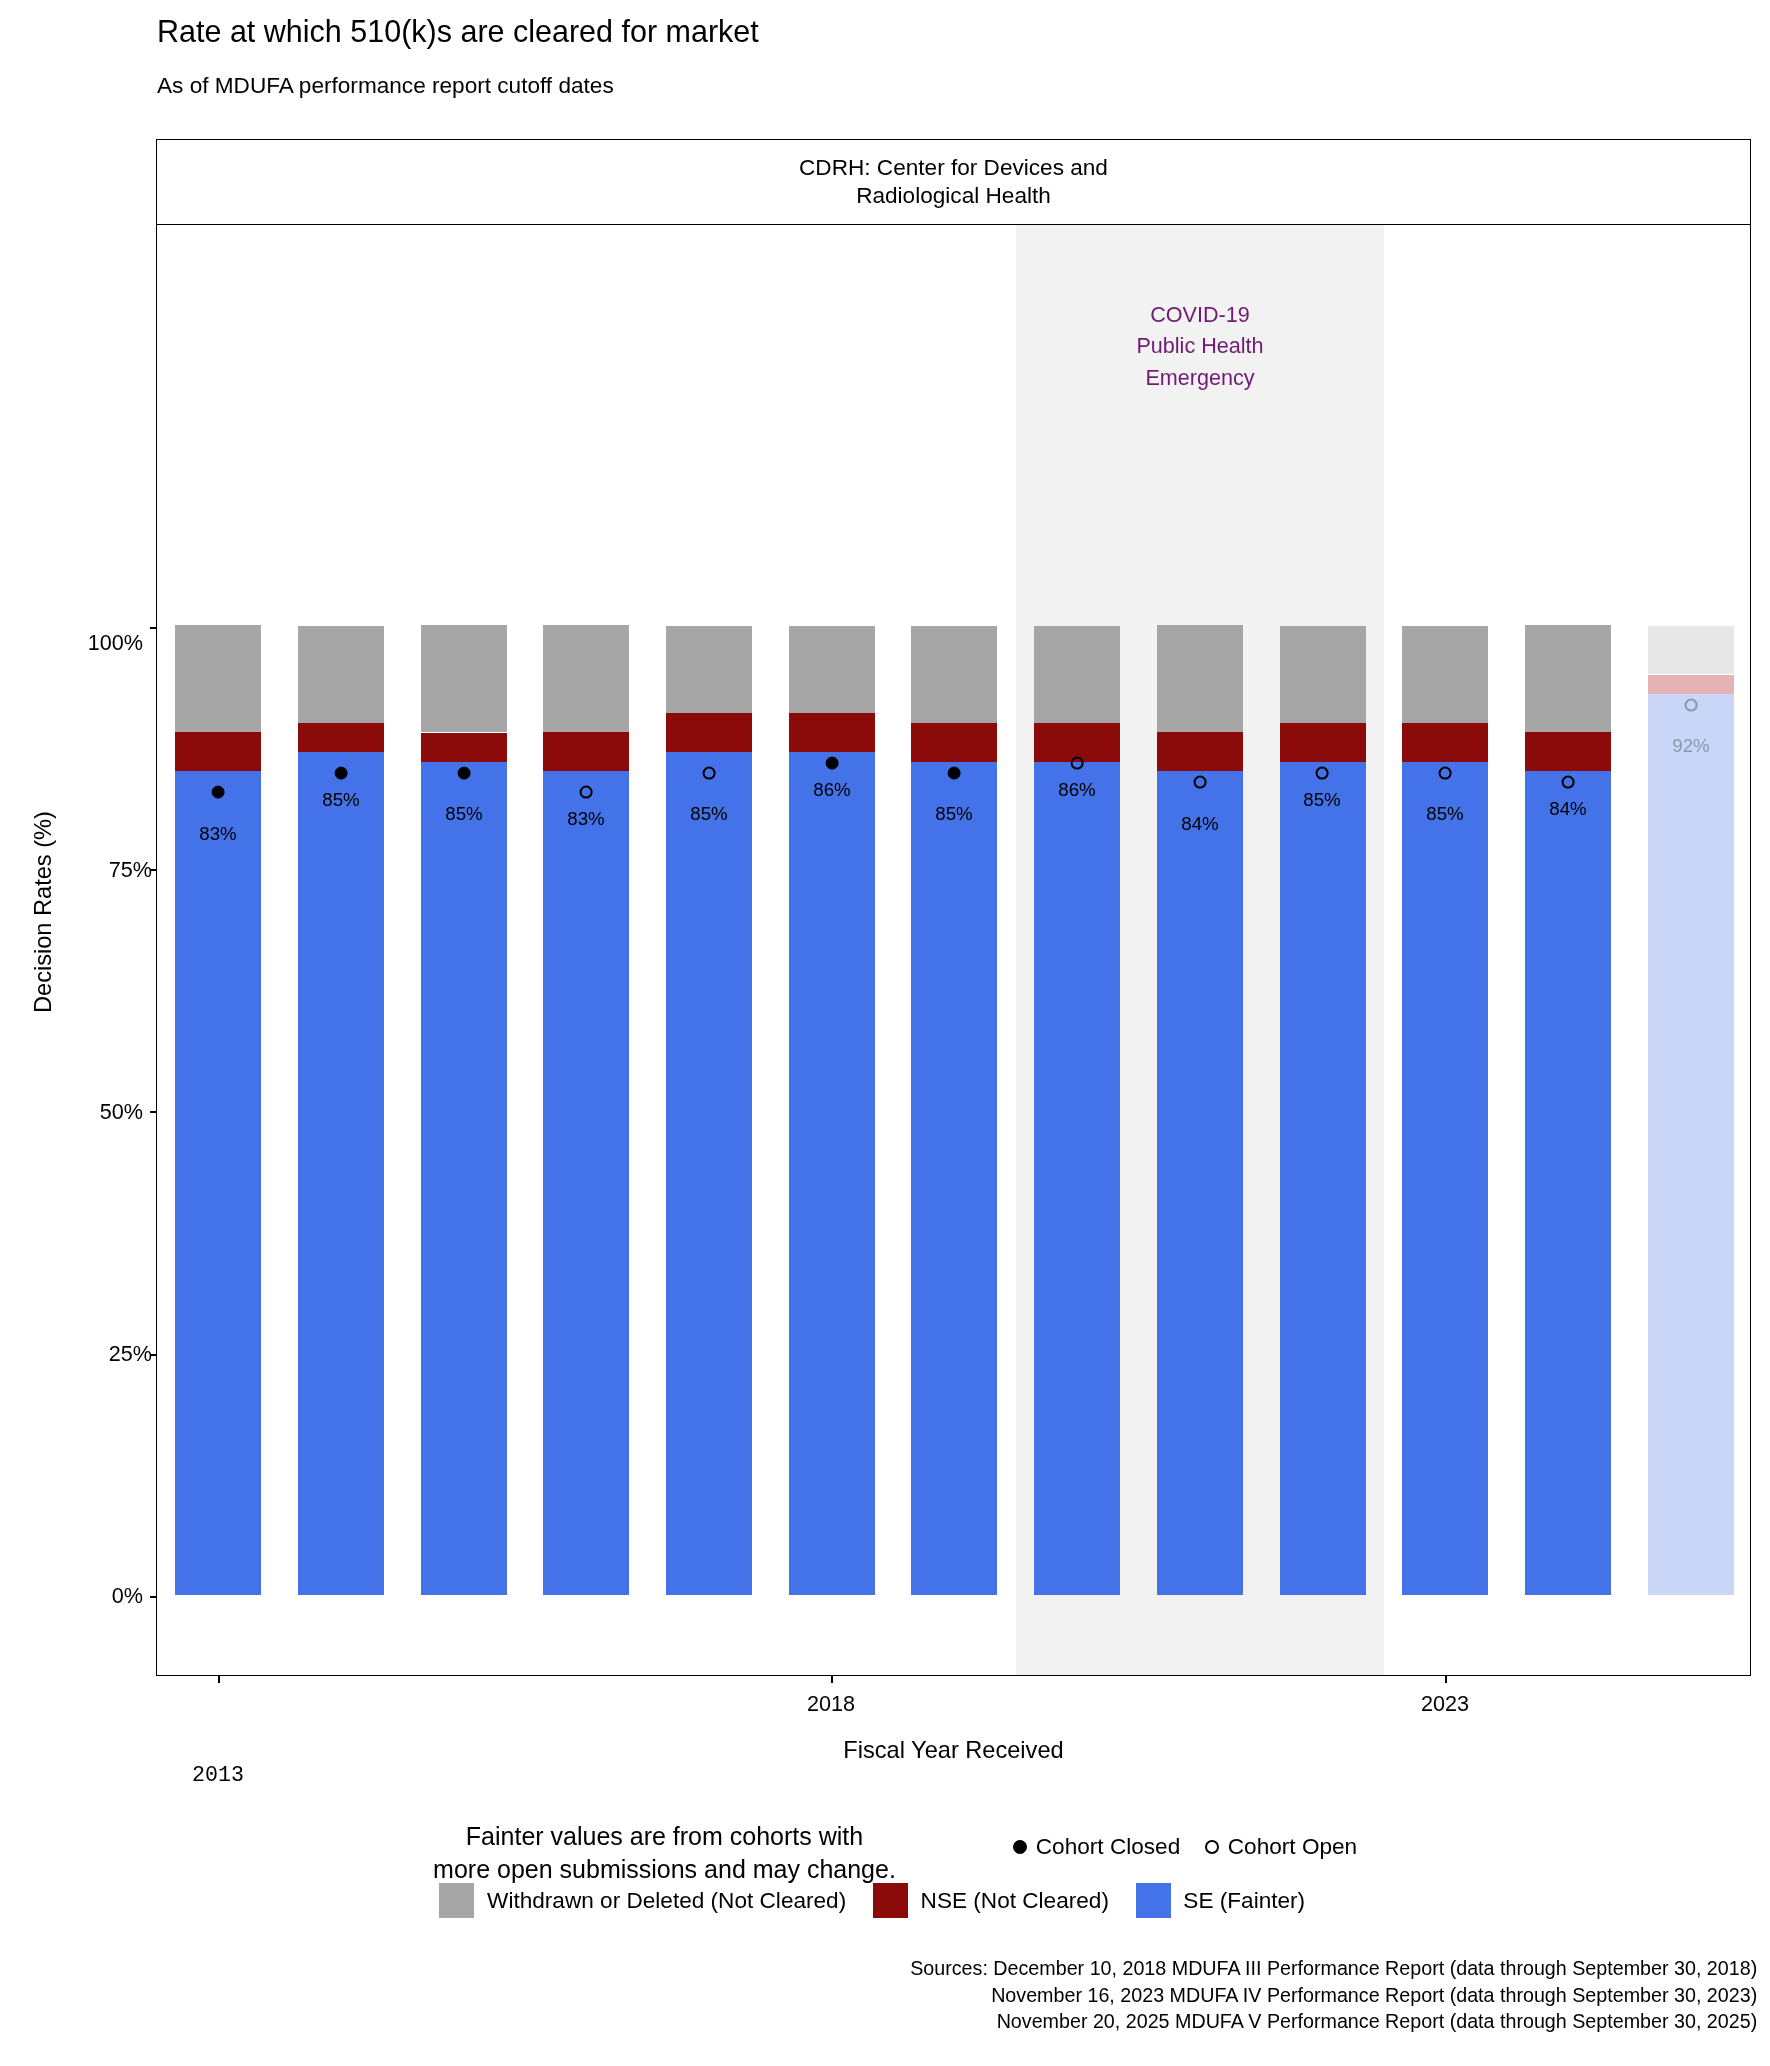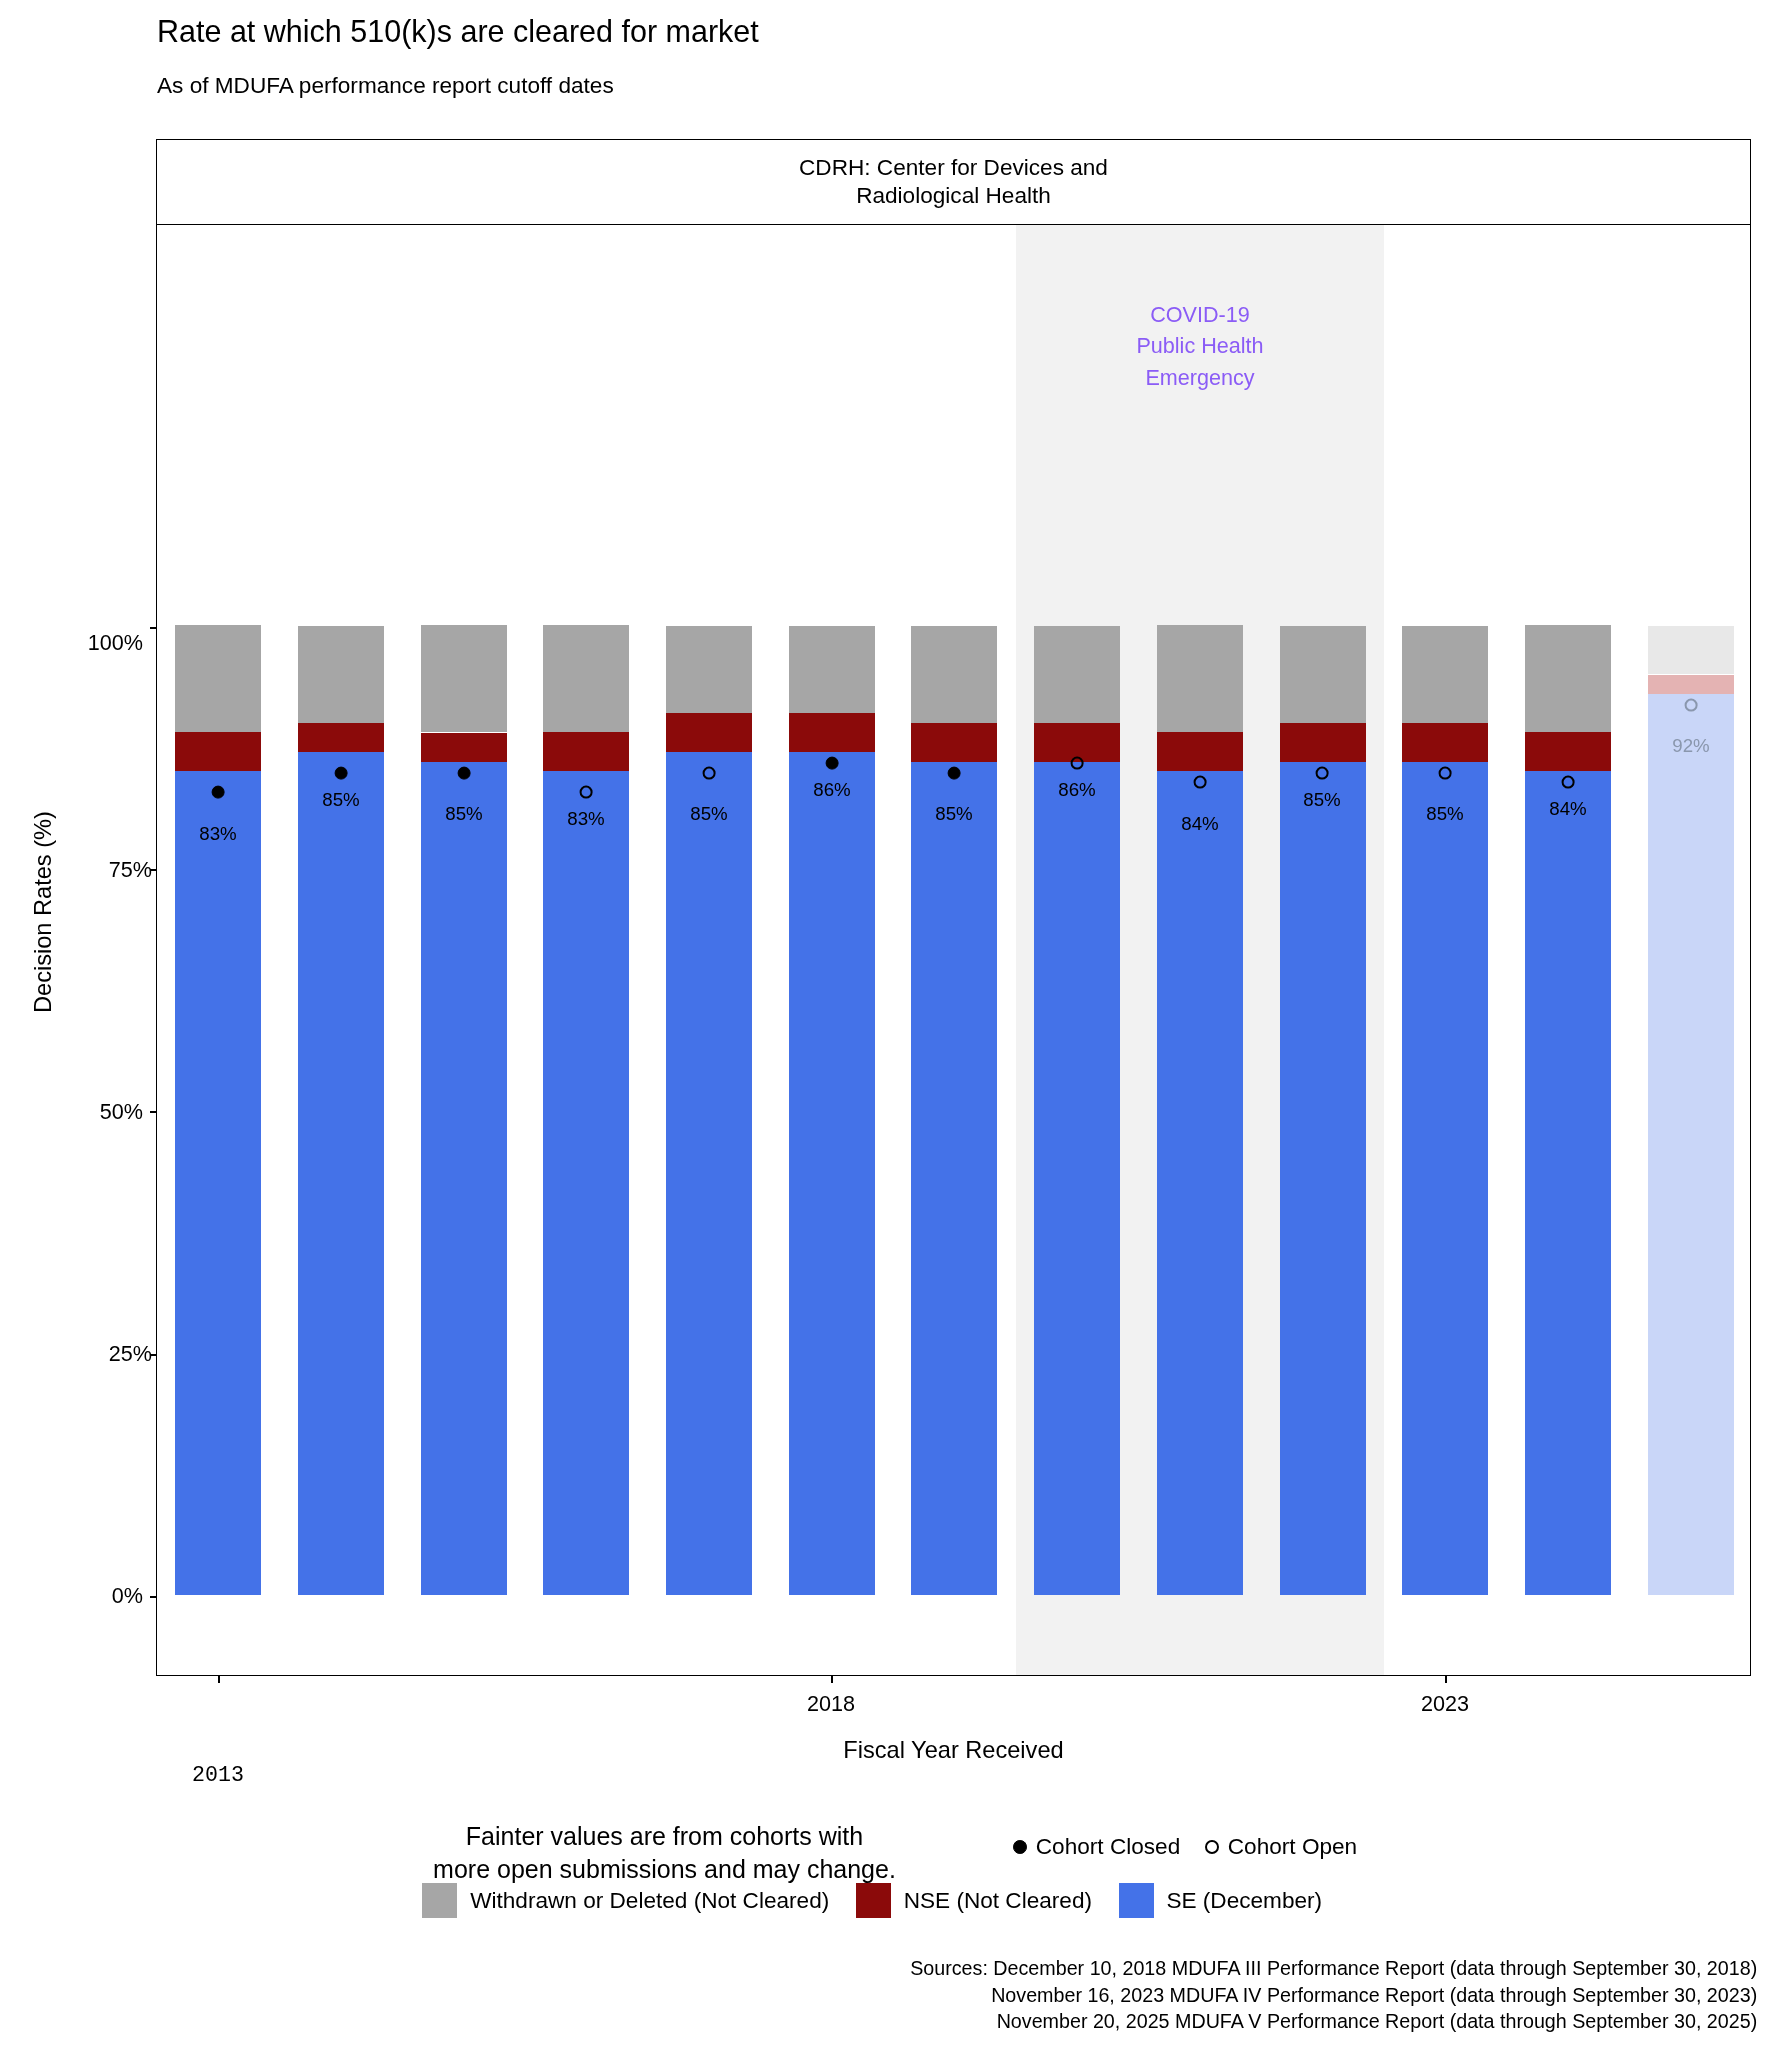--- a/index.html
+++ b/index.html
@@ -81,21 +81,21 @@
     top: 0;
     bottom: 0;
     background: #f2f2f2;
   }
   #covid-label {
     position: absolute;
     text-align: center;
     font-size: 21.6px;
     line-height: 1.45;
     white-space: pre-line;
-    color: #8b5cf6;
+    color: #701a75;
   }
 
   
   .y-tick-label {
     position: absolute;
     right: 0;
     transform: translateY(-50%);
     font-size: 21.6px;
     text-align: right;
     color: #000;
@@ -398,21 +398,21 @@
         <div class="legend-fill-item">
           <span class="legend-swatch" style="background: rgb(166, 166, 166);"></span>
           <span>Withdrawn or Deleted (Not Cleared)</span>
         </div>
         <div class="legend-fill-item">
           <span class="legend-swatch" style="background: rgb(139, 10, 10);"></span>
           <span>NSE (Not Cleared)</span>
         </div>
         <div class="legend-fill-item">
           <span class="legend-swatch" style="background: rgb(68, 114, 232);"></span>
-          <span>SE (December)</span>
+          <span>SE (Fainter)</span>
         </div>
       </div>
   </div>
 
   <div id="caption">Sources: December 10, 2018 MDUFA III Performance Report (data through September 30, 2018)
 November 16, 2023 MDUFA IV Performance Report (data through September 30, 2023)
 November 20, 2025 MDUFA V Performance Report (data through September 30, 2025)</div>
 
 </div>
 

